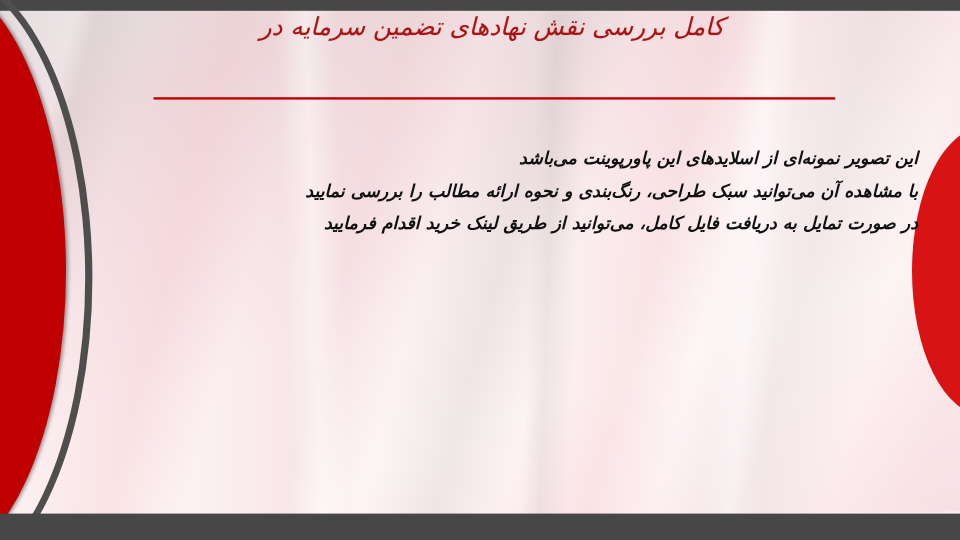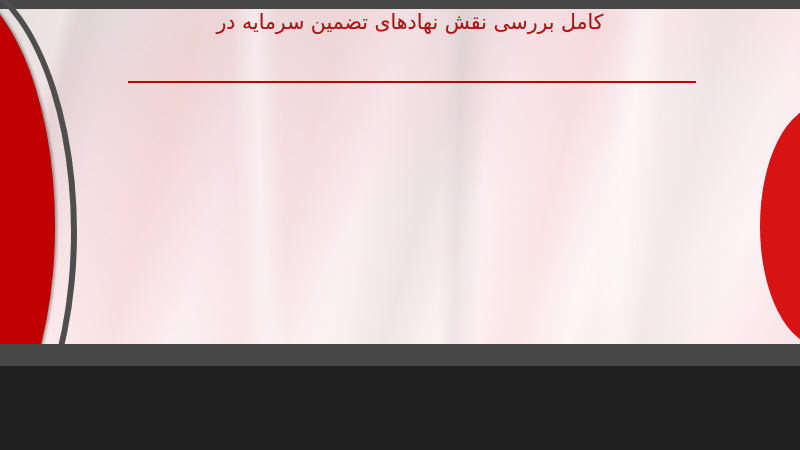--- a/index.html
+++ b/index.html
@@ -1,22 +1,23 @@
 <!DOCTYPE html>
 <html lang="fa" dir="rtl"><head>
 <meta charset="utf-8">
 <style>
   html,body{margin:0;padding:0;background:#202020;}
   body{font-family:"DejaVu Sans","Liberation Sans",sans-serif;}
 
   #slide{
     position:relative;
-    width:800px;height:366px;
+    width:800px;height:450px;
     overflow:hidden;
     background:#f9a8d4;
+    font-style:italic;
   }
 
   
   #page{
     position:absolute;
     left:0;top:7px;
     width:800px;height:430px;
     overflow:hidden;
     background:
       linear-gradient(105deg,
@@ -140,16 +141,21 @@
   <div id="left-shape"></div>
   <div id="left-outline"></div>
 
   <div id="right-shape"></div>
 
   <div id="title-block">
     <span class="title-line">کامل بررسی نقش نهادهای تضمین سرمایه در</span>
   </div>
   <div id="title-underline"></div>
 
+  <div id="body-block">
+    <span class="body-line">این تصویر نمونه‌ای از اسلایدهای این پاورپوینت می‌باشد</span>
+    <span class="body-line">با مشاهده آن می‌توانید سبک طراحی، رنگ‌بندی و نحوه ارائه مطالب را بررسی نمایید</span>
+    <span class="body-line">در صورت تمایل به دریافت فایل کامل، می‌توانید از طریق لینک خرید اقدام فرمایید</span>
+  </div>
 
   <div id="bottom-band"></div>
 
 </div>
 
 </body></html>

